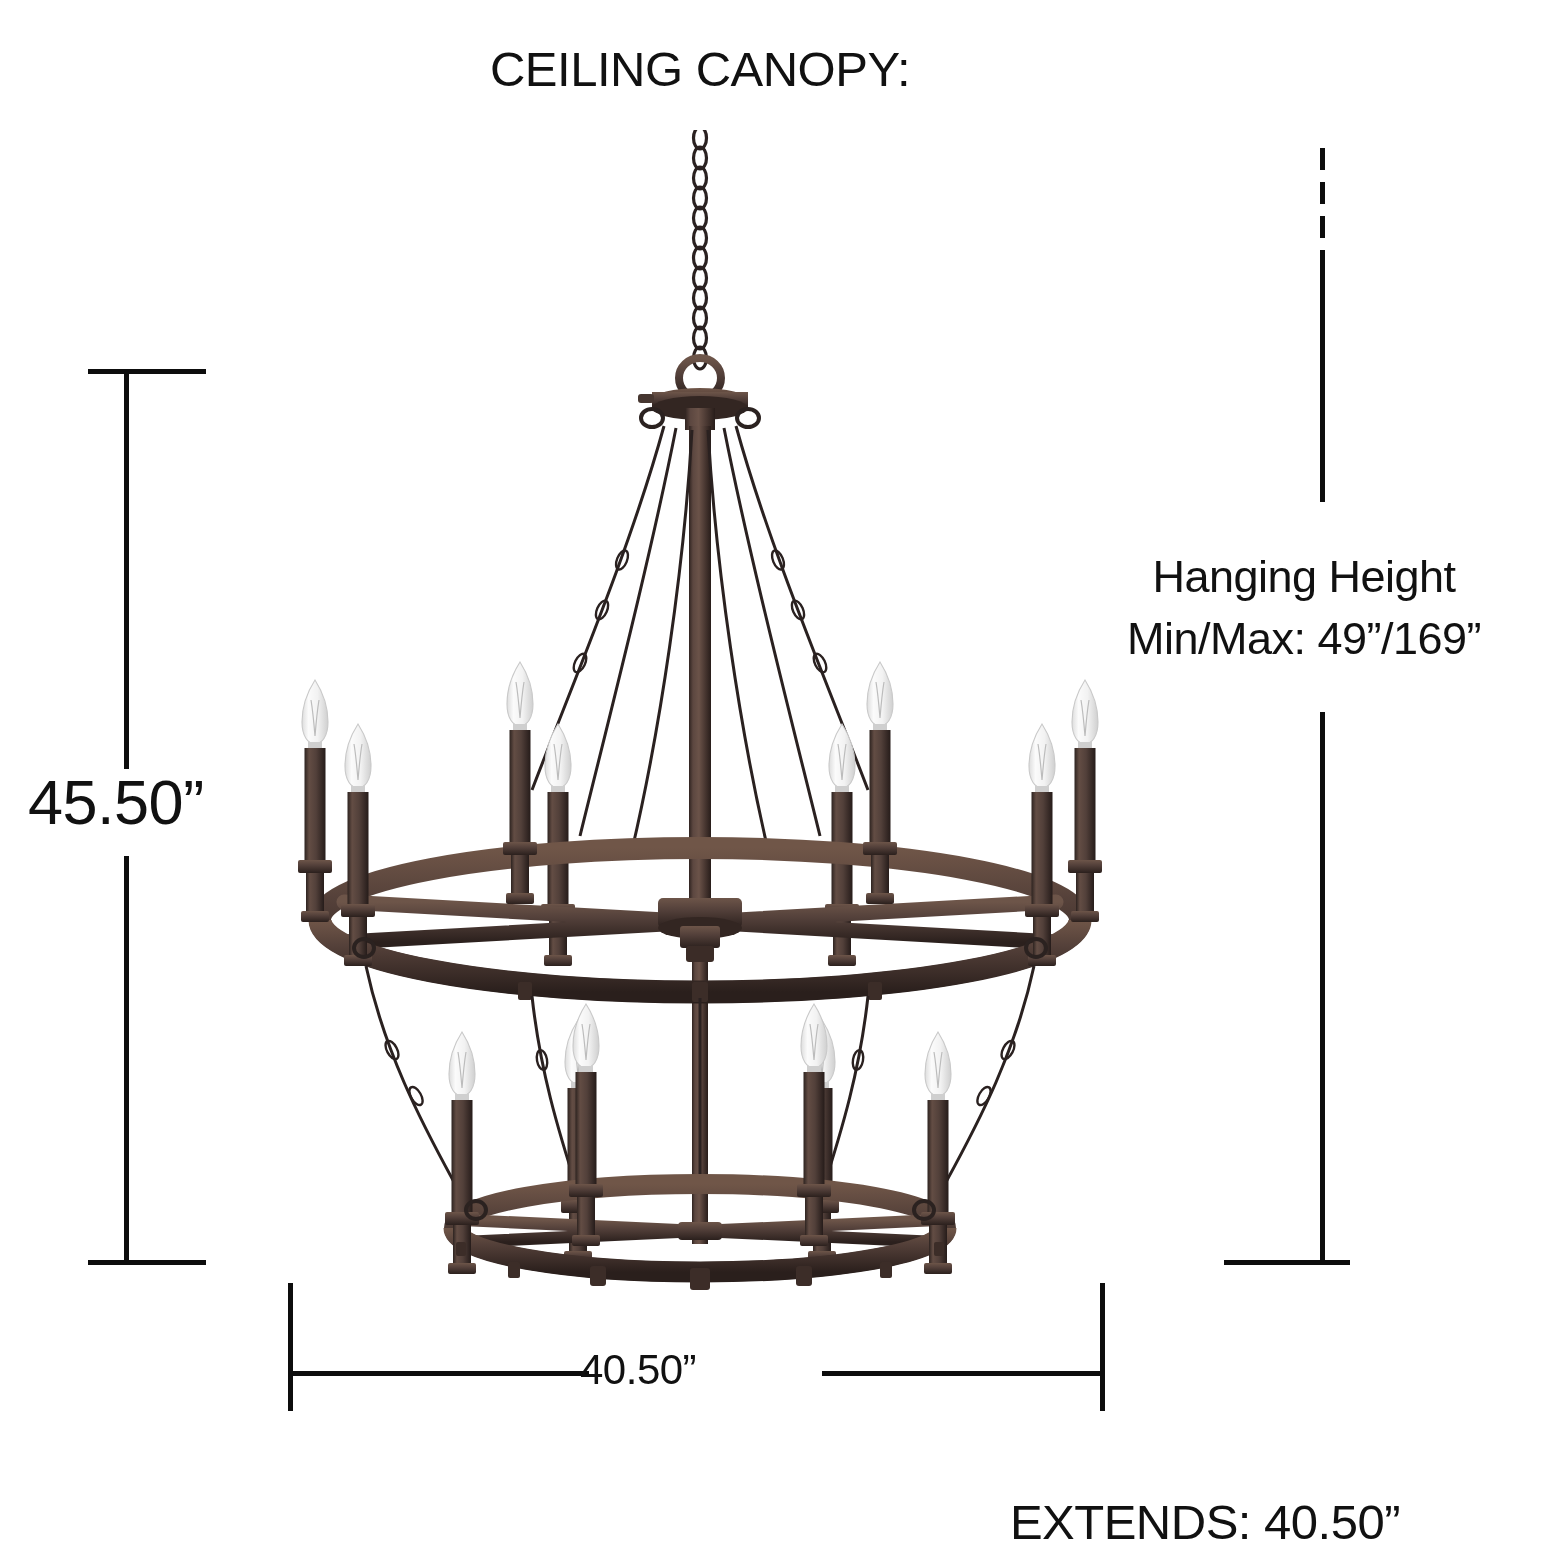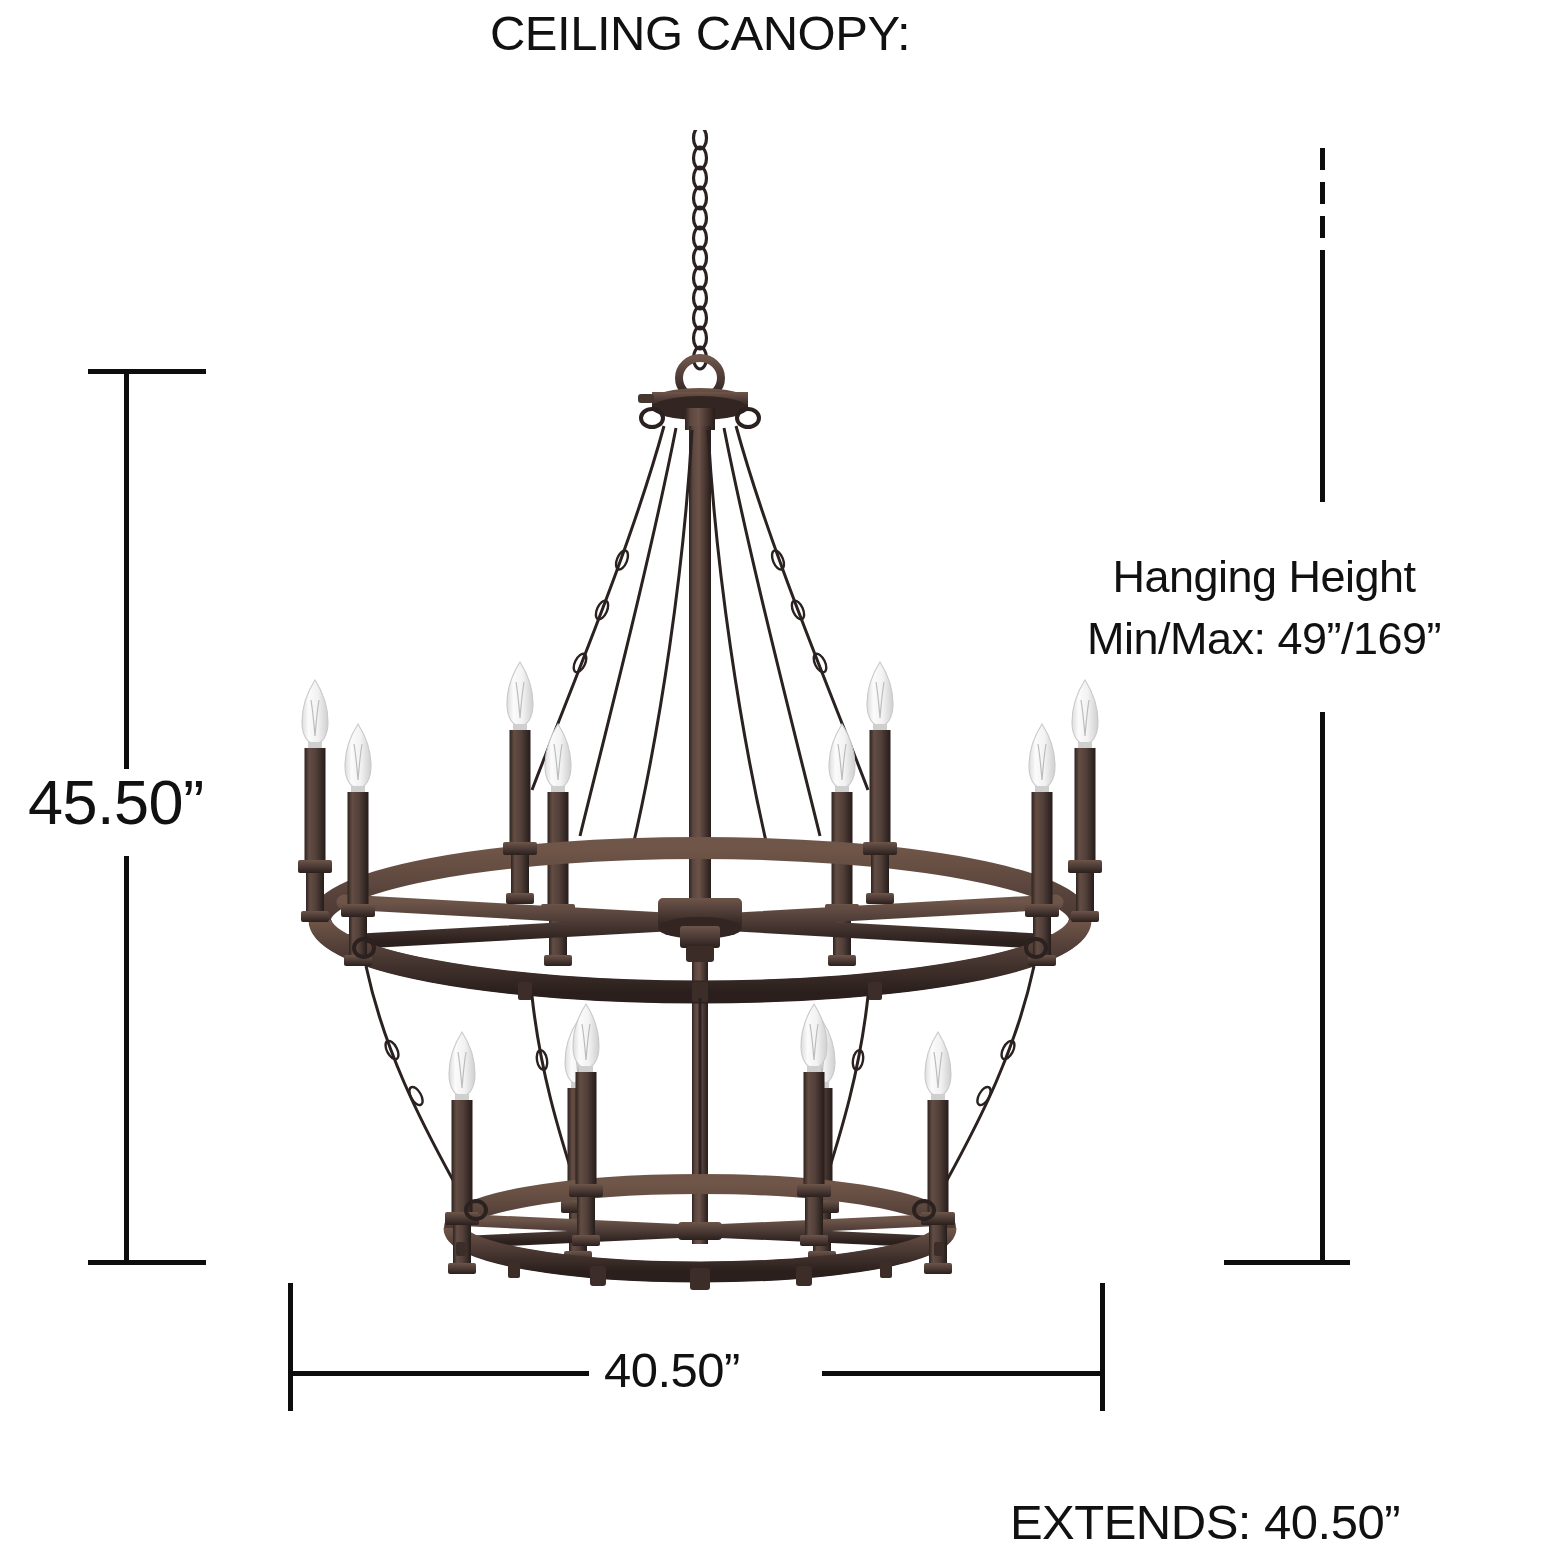--- a/index.html
+++ b/index.html
@@ -27,45 +27,45 @@
   }
   #canopy-label {
     left: 0;
     top: 2px;
     width: 1400px;
     text-align: center;
     font-size: 49px;
     line-height: 62px;
     white-space: normal;
   }
-  #canopy-label .l1 { display:block; }
+  #canopy-label .l1 { display:block;margin-top:36px; }
   #canopy-label .l2 { display:block; }
 
   #hang-label {
-    left: 1000px;
+    left: 1040px;
     top: 546px;
     width: 528px;
     text-align: center;
     font-size: 45px;
     line-height: 62px;
     white-space: normal;
   }
   #hang-label .l1 { display:block; }
   #hang-label .l2 { display:block; }
 
   #height-label {
     left: 28px;
     top: 772px;
     font-size: 63px;
     line-height: 60px;
   }
   #width-label {
-    left: 604px;
+    left: 580px;
     top: 1340px;
-    font-size: 49px;
+    font-size: 42px;
     line-height: 60px;
   }
   #extends-label {
     left: 0;
     top: 1492px;
     width: 1400px;
     text-align: right;
     font-size: 49px;
     line-height: 60px;
   }

